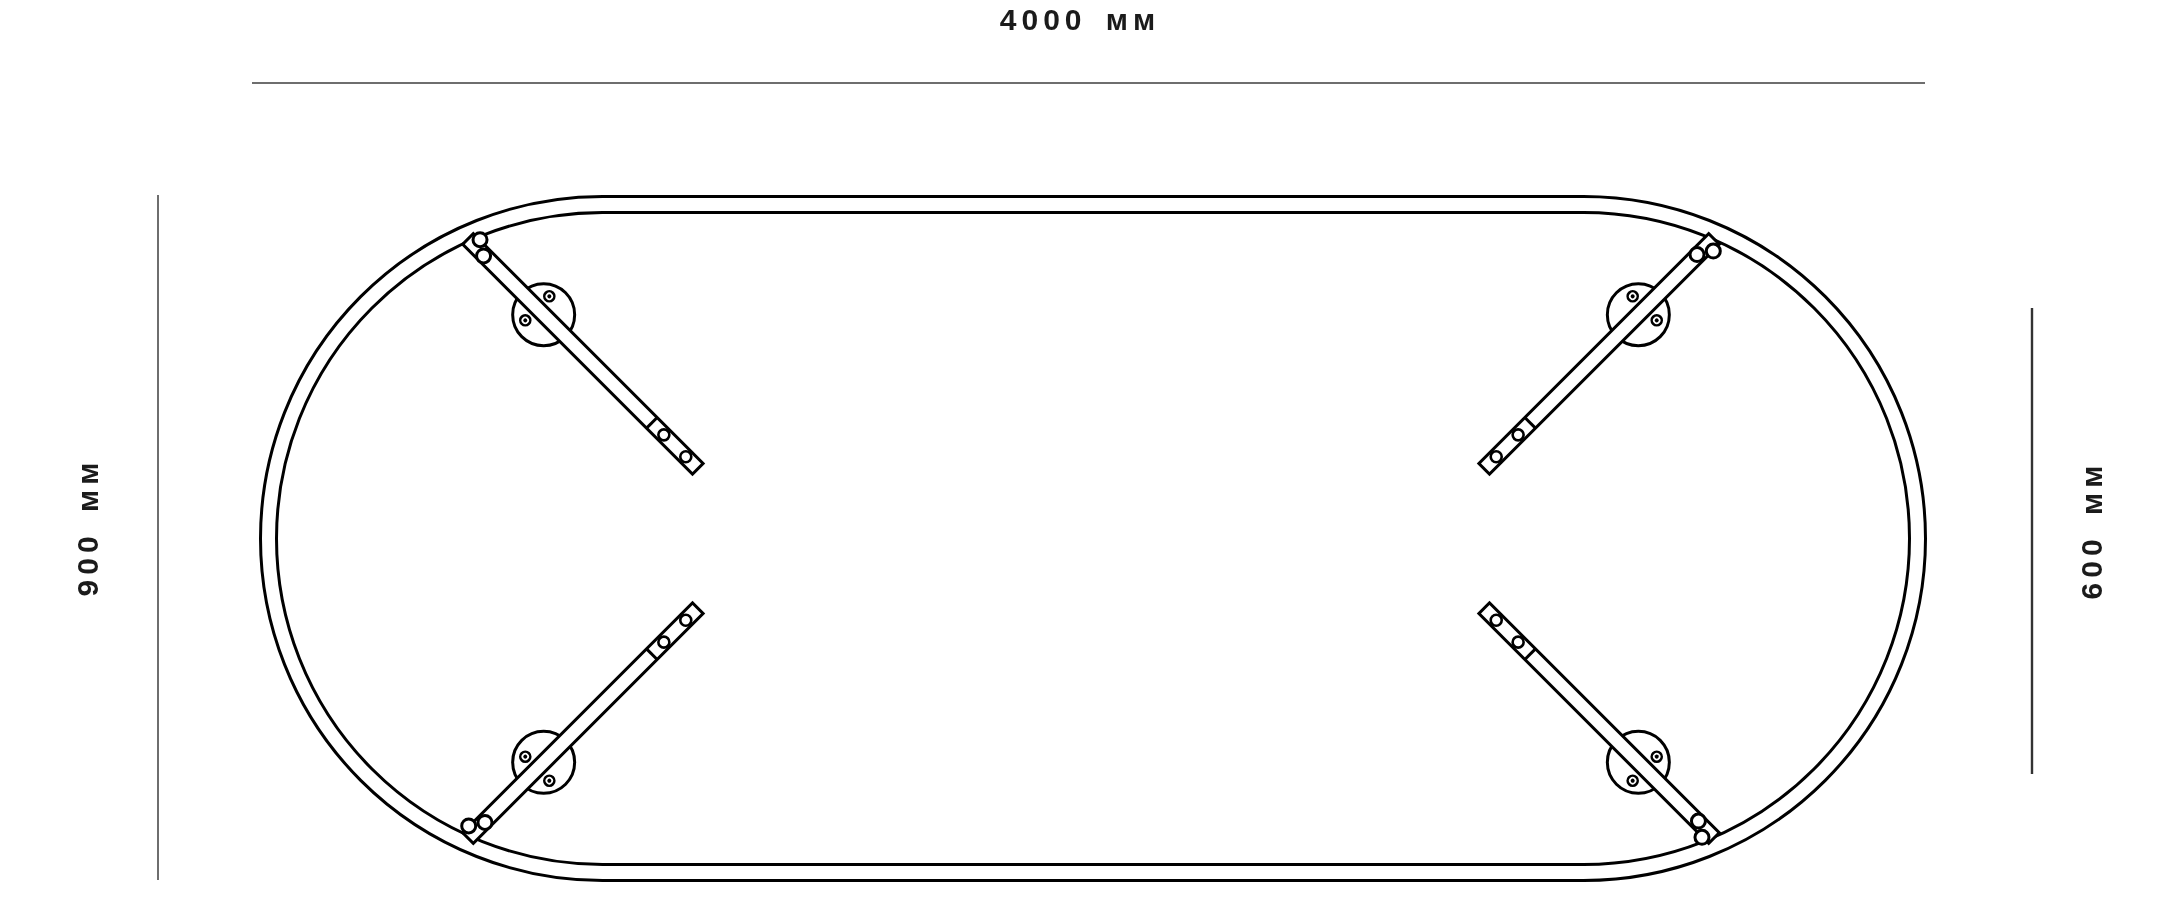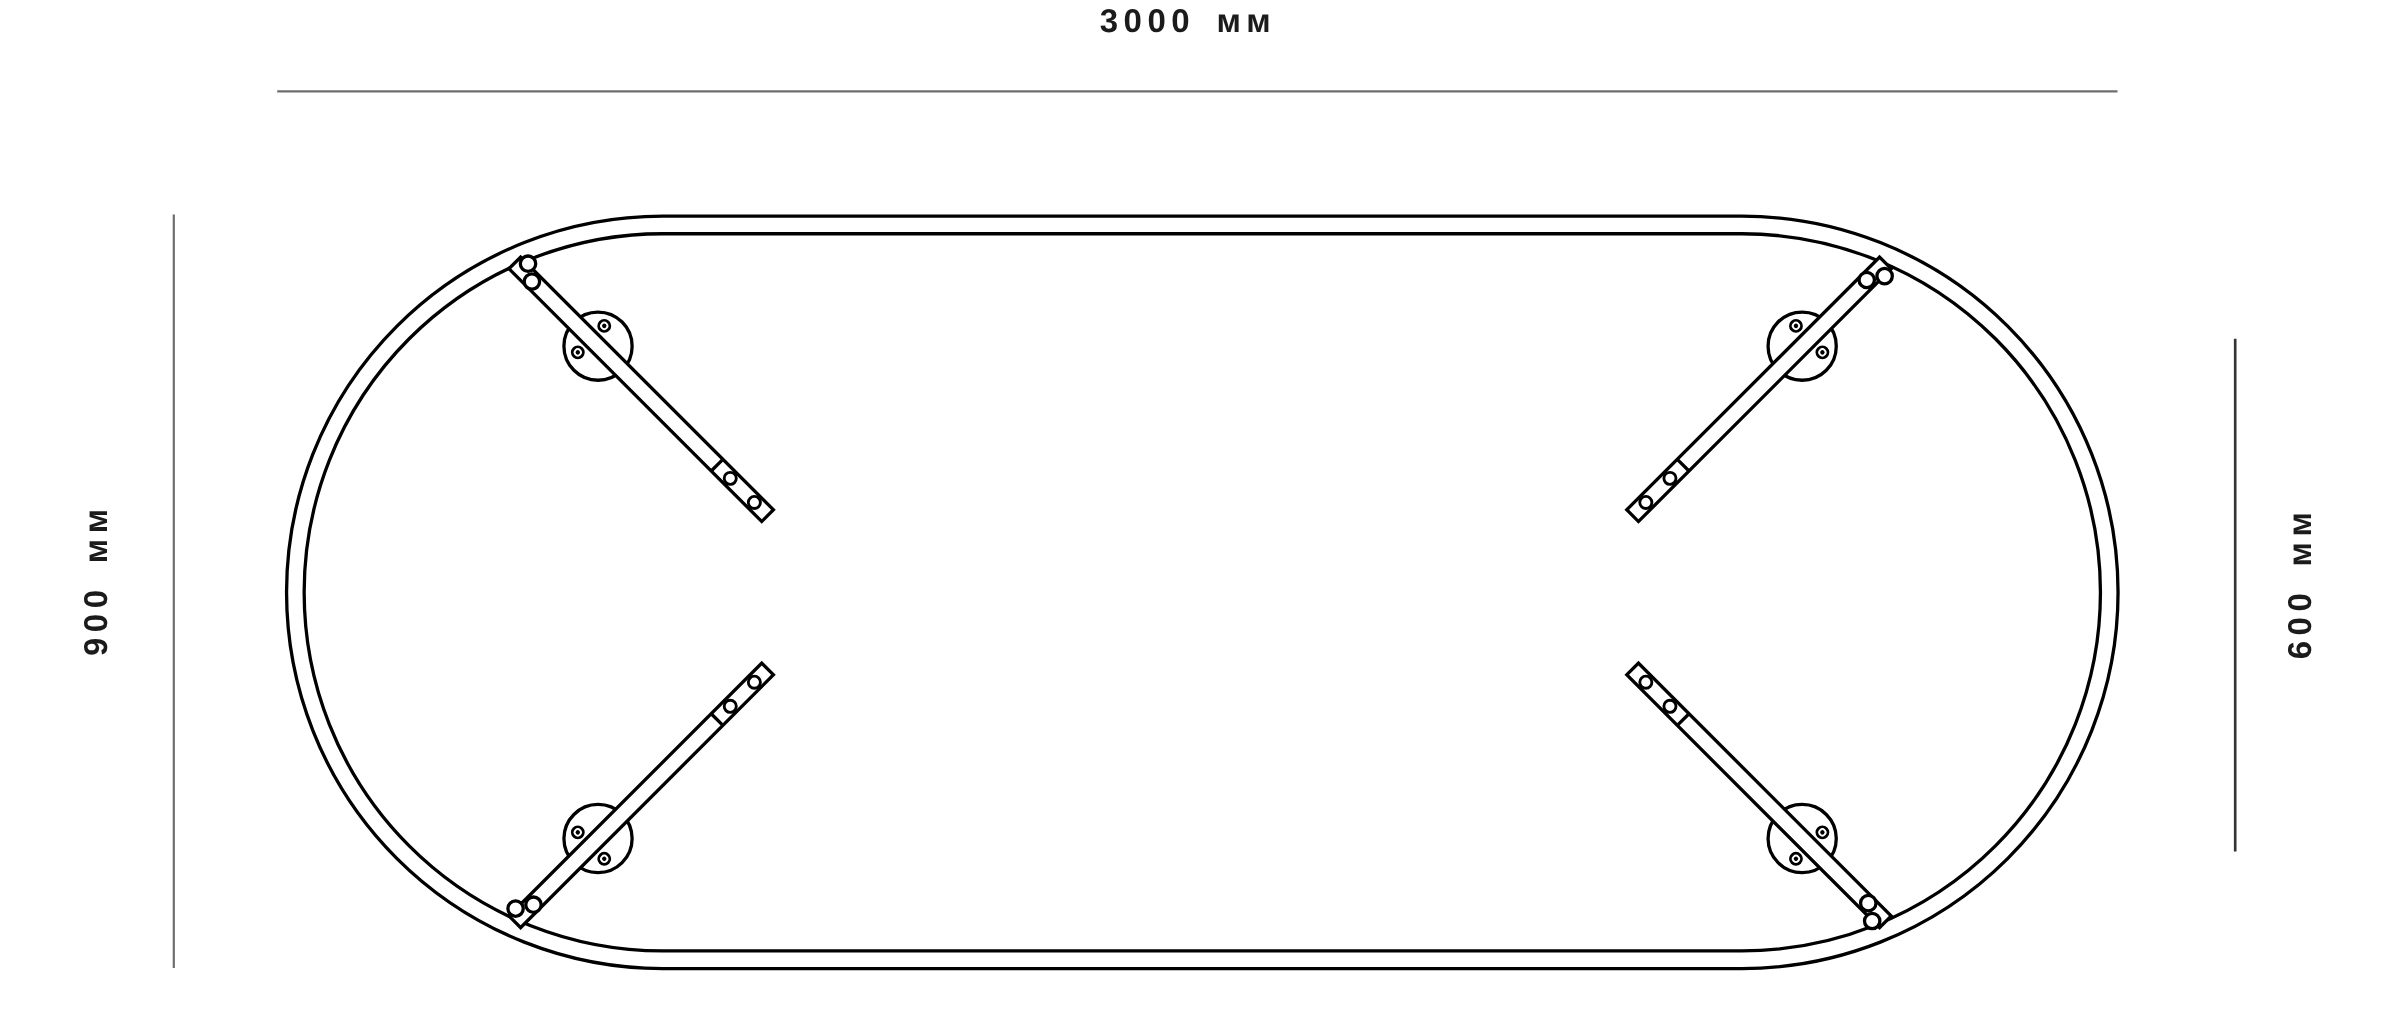--- a/index.html
+++ b/index.html
@@ -70,19 +70,19 @@
 
     <rect x="260.5" y="196.5" width="1665" height="684" rx="342" ry="342" fill="none" stroke="#000000" stroke-width="3"></rect>
     <rect x="276.5" y="212.5" width="1633" height="652" rx="326" ry="326" fill="none" stroke="#000000" stroke-width="3"></rect>
 
     <use href="#leg-symbol" transform="translate(468,239) rotate(45)"></use>
     <use href="#leg-symbol" transform="translate(1714,239) rotate(135)"></use>
     <use href="#leg-symbol" transform="translate(468,838) rotate(-45)"></use>
     <use href="#leg-symbol" transform="translate(1714,838) rotate(-135)"></use>
   </svg>
 
-  <div class="dim-label label-top">3000 мм</div>
+  <div class="dim-label label-top">4000 мм</div>
 
   <div class="dim-label rot label-left">900 мм</div>
 
   <div class="dim-label rot label-right">600 мм</div>
 
 </div>
 
 </body></html>

